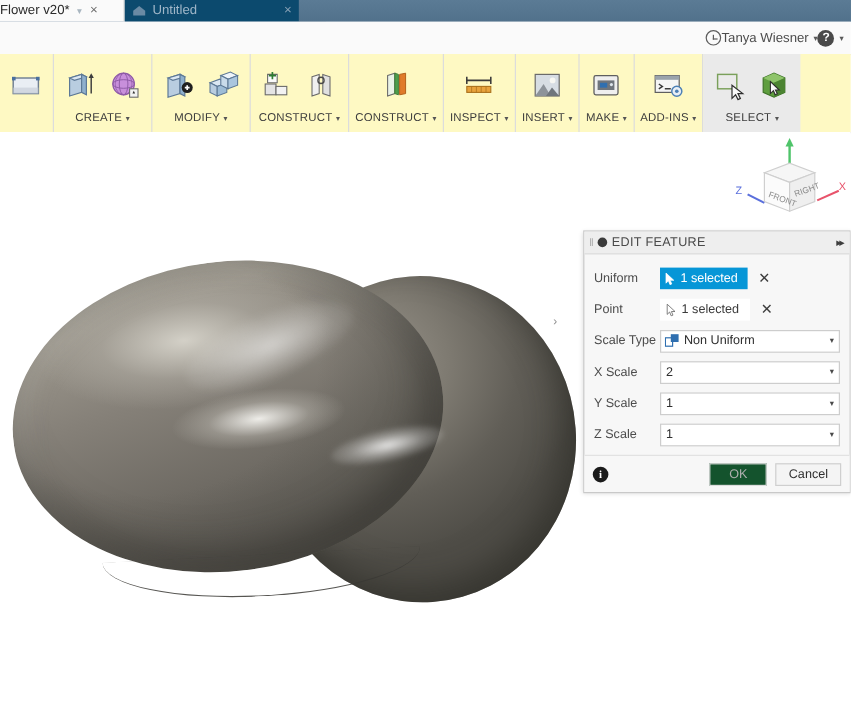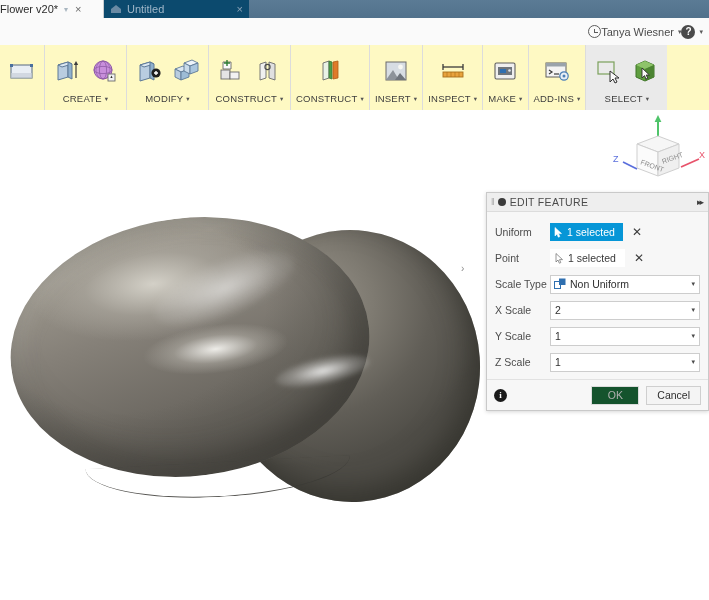--- a/index.html
+++ b/index.html
@@ -381,47 +381,47 @@
       <div class="rb-label">
         <span>CONSTRUCT</span>
         <span class="cdn">▾</span>
       </div>
     </div>
 
     <div class="rb-group">
       <div class="rb-icons">
         <div class="rb-btn">
           <svg width="28" height="26" viewBox="0 0 28 26">
-            <rect x="4" y="4" width="20" height="18" fill="#d7dde3" stroke="#6a6a6a" stroke-width="1"></rect>
-            <circle cx="18.5" cy="9" r="2.4" fill="#f7f7f2"></circle>
-            <path d="M4 22 L11 12 L17 22 Z" fill="#8d939a"></path>
-            <path d="M13 22 L18 15 L24 22 Z" fill="#6f757c"></path>
-          </svg>
-        </div>
-      </div>
-      <div class="rb-label">
-        <span>INSERT</span>
-        <span class="cdn">▾</span>
-      </div>
-    </div>
-
-    <div class="rb-group">
-      <div class="rb-icons">
-        <div class="rb-btn">
-          <svg width="28" height="26" viewBox="0 0 28 26">
             <line x1="4" y1="9" x2="24" y2="9" stroke="#3a3a3a" stroke-width="1.3"></line>
             <line x1="4" y1="6" x2="4" y2="12" stroke="#3a3a3a" stroke-width="1.3"></line>
             <line x1="24" y1="6" x2="24" y2="12" stroke="#3a3a3a" stroke-width="1.3"></line>
             <rect x="4" y="14" width="20" height="5" fill="#e8a33d" stroke="#a9701c" stroke-width=".9"></rect>
             <path d="M8 14 L8 19 M12 14 L12 19 M16 14 L16 19 M20 14 L20 19" stroke="#a9701c" stroke-width=".6"></path>
           </svg>
         </div>
       </div>
       <div class="rb-label">
         <span>INSPECT</span>
+        <span class="cdn">▾</span>
+      </div>
+    </div>
+
+    <div class="rb-group">
+      <div class="rb-icons">
+        <div class="rb-btn">
+          <svg width="28" height="26" viewBox="0 0 28 26">
+            <rect x="4" y="4" width="20" height="18" fill="#d7dde3" stroke="#6a6a6a" stroke-width="1"></rect>
+            <circle cx="18.5" cy="9" r="2.4" fill="#f7f7f2"></circle>
+            <path d="M4 22 L11 12 L17 22 Z" fill="#8d939a"></path>
+            <path d="M13 22 L18 15 L24 22 Z" fill="#6f757c"></path>
+          </svg>
+        </div>
+      </div>
+      <div class="rb-label">
+        <span>INSERT</span>
         <span class="cdn">▾</span>
       </div>
     </div>
 
     <div class="rb-group">
       <div class="rb-icons">
         <div class="rb-btn">
           <svg width="28" height="26" viewBox="0 0 28 26">
             <rect x="4" y="5" width="20" height="16" rx="1.5" fill="#efefef" stroke="#5f5f5f" stroke-width="1.1"></rect>
             <rect x="7" y="9" width="14" height="8" fill="#6f757c"></rect>

